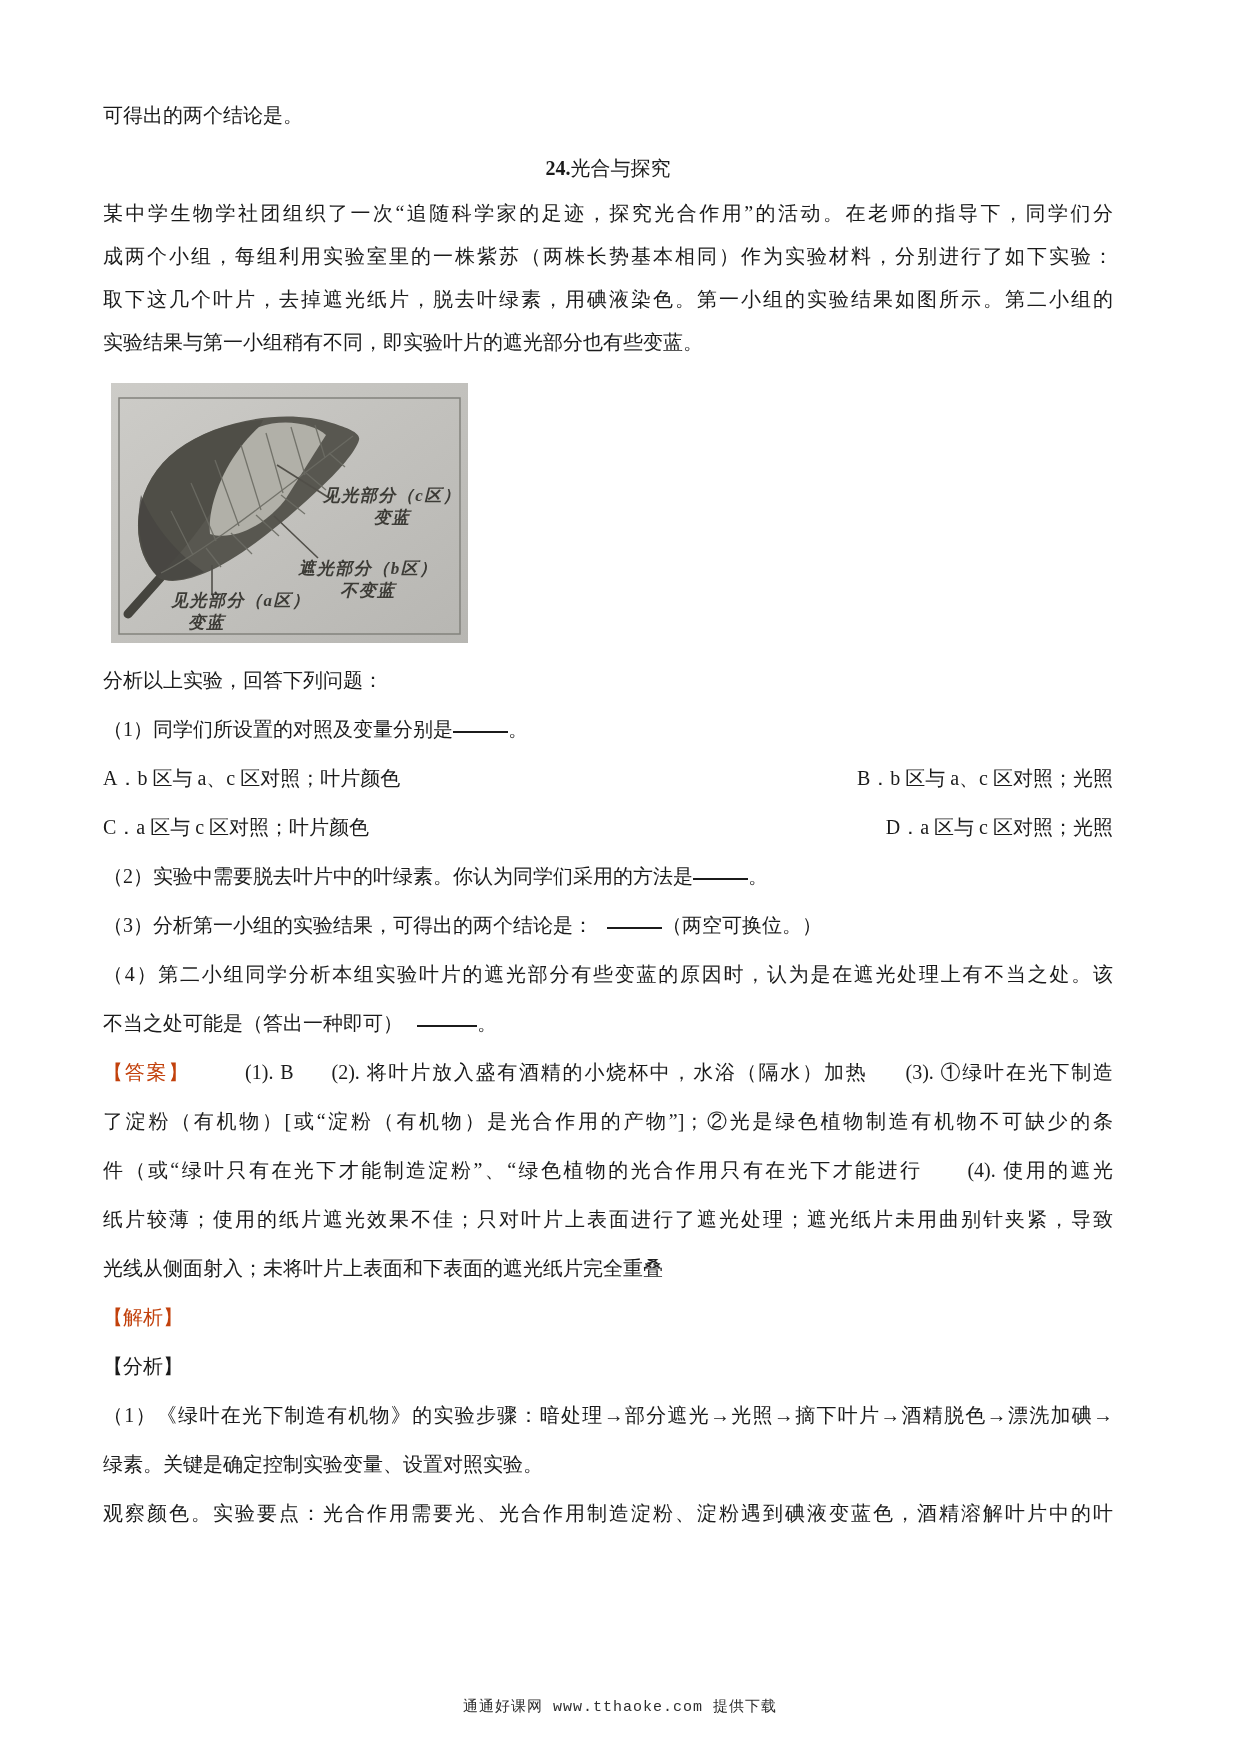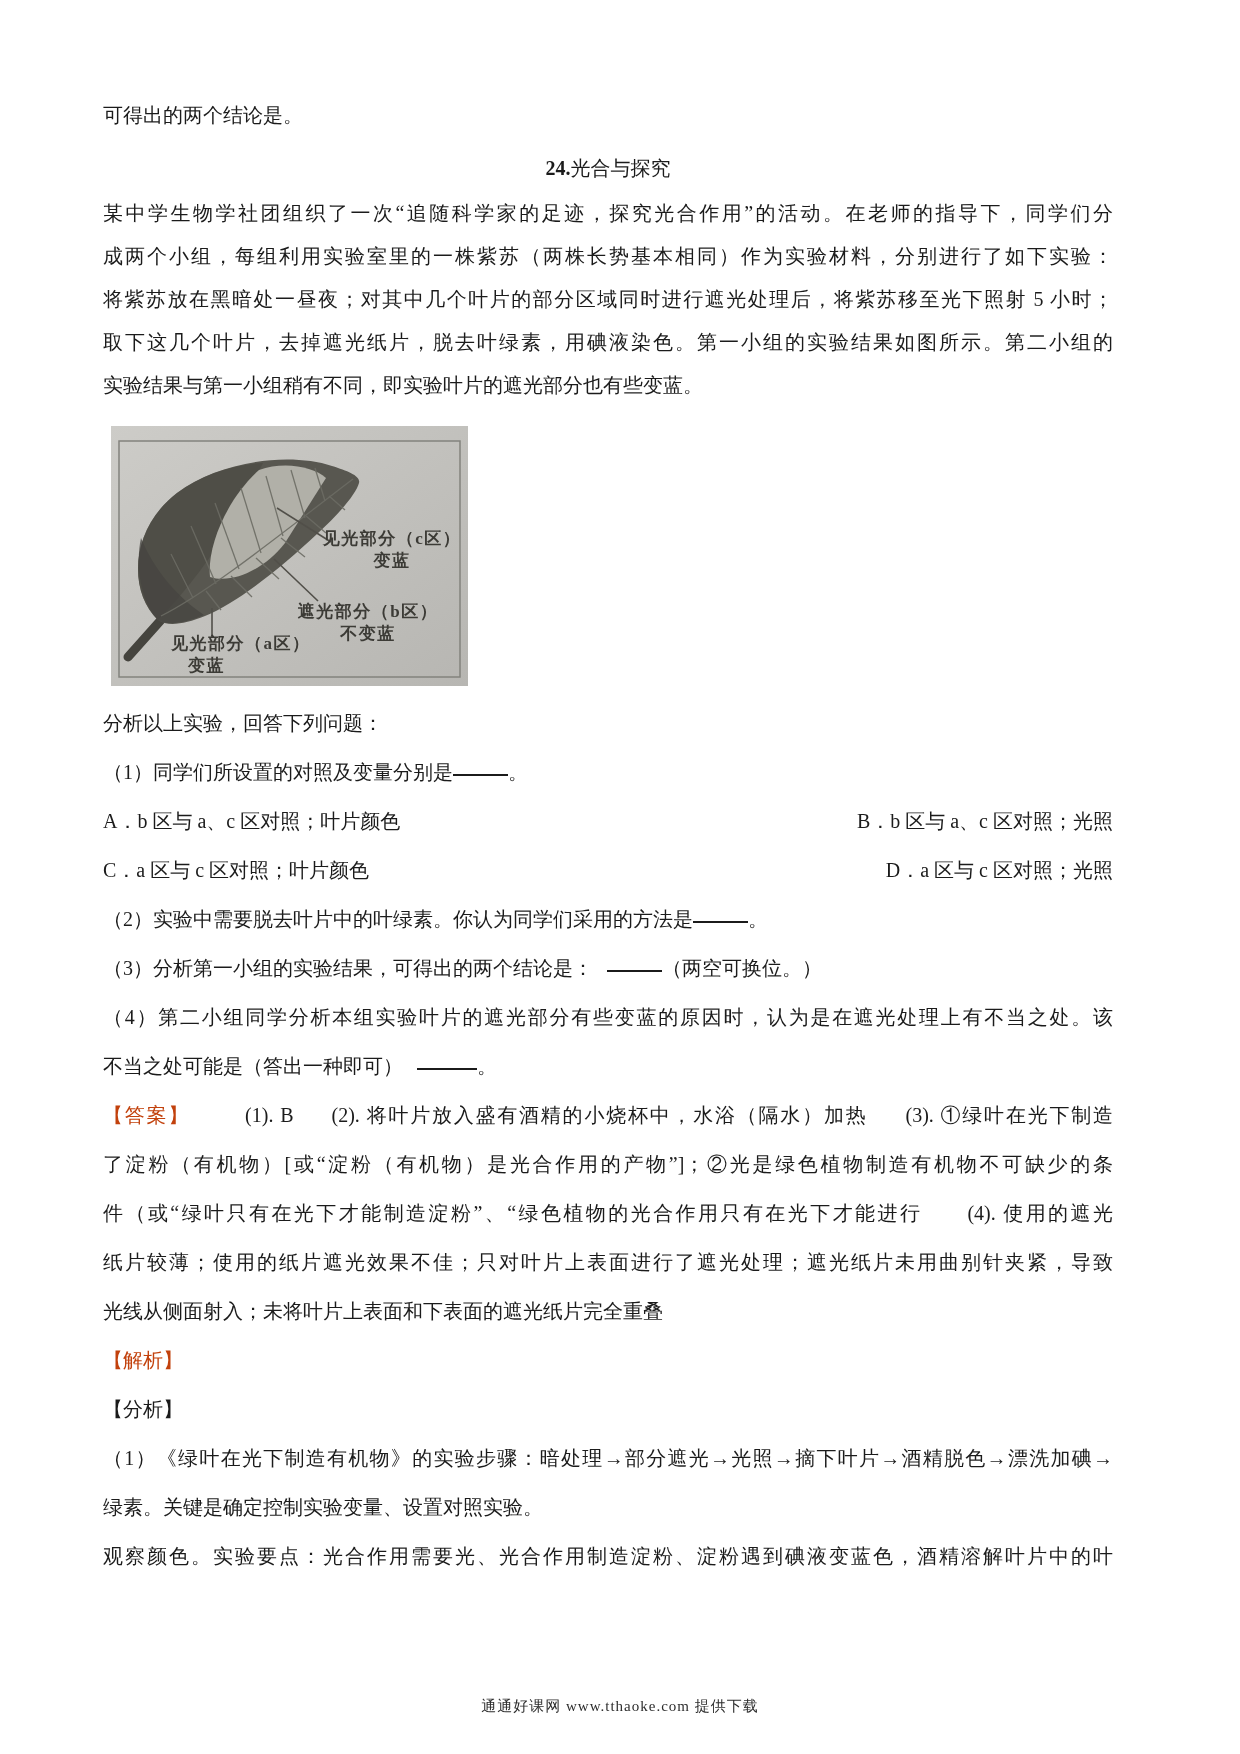--- a/index.html
+++ b/index.html
@@ -15,52 +15,51 @@
   .just{text-align:justify;text-align-last:justify;}
   .qnum{font-weight:bold;}
   .blue{color:#c2410c;}
   .blank{display:inline-block;width:55px;height:2px;border-bottom:2px solid #1b1b1b;vertical-align:3px;}
   .blank-wide{width:60px;}
   .sp{display:inline-block;height:1px;}
   .w55{width:55px;}.w45{width:45px;}.w38{width:38px;}.w14{width:14px;}
   .opt-row{display:flex;justify-content:space-between;}
   .optc{flex:0 0 auto;width:512px;}
   .optcd{flex:0 0 auto;width:527px;}
-  .figure{position:relative;width:342px;height:260px;margin:19px 0 12px 8px;}
+  .figure{position:relative;width:342px;height:260px;margin:19px 0 12px 8px;font-style:italic;}
   .figure svg{position:absolute;left:0;top:0;}
   .flabel{
     position:absolute;font-size:17px;font-weight:700;color:#3c3b36;
     line-height:22px;letter-spacing:1.5px;
   }
   .flabel-c{left:210px;top:102px;width:142px;text-align:center;}
   .flabel-b{left:184px;top:175px;width:146px;text-align:center;}
   .flabel-a{left:60px;top:207px;width:170px;text-align:left;}
   .flabel-a .l2{margin-left:17px;}
   .after-fig{margin-top:13px;}
   .footer{
     position:absolute;top:1697px;left:0;width:1240px;text-align:center;
     font-size:15px;color:#2d2d2d;letter-spacing:1px;
-    font-family:Liberation Serif, serif;
+    font-family:Liberation Mono, monospace;
   }
 </style>
 </head>
 <body>
 
 <div class="content">
 
   <div class="line">可得出的两个结论是。</div>
 
   <div class="line" style="margin-top:5px;text-align:center;">
     <span class="qnum">24.</span><span>光合与探究</span>
   </div>
 
   <div class="p43">
     <div class="just">某中学生物学社团组织了一次“追随科学家的足迹，探究光合作用”的活动。在老师的指导下，同学们分</div>
     <div class="just">成两个小组，每组利用实验室里的一株紫苏（两株长势基本相同）作为实验材料，分别进行了如下实验：</div>
-    <div class="just">将紫苏放在黑暗处一昼夜；对其中几个叶片的部分区域同时进行遮光处理后，将紫苏移至光下照射 5 小时；</div>
     <div class="just">取下这几个叶片，去掉遮光纸片，脱去叶绿素，用碘液染色。第一小组的实验结果如图所示。第二小组的</div>
     <div>实验结果与第一小组稍有不同，即实验叶片的遮光部分也有些变蓝。</div>
   </div>
 
   <div class="figure">
     <svg viewBox="0 0 357 260" width="357" height="260">
       <defs>
         <linearGradient id="pbg" x1="0" y1="0" x2="1" y2="1">
           <stop offset="0" stop-color="#cdccc8"></stop>
           <stop offset="1" stop-color="#b7b6b2"></stop>

